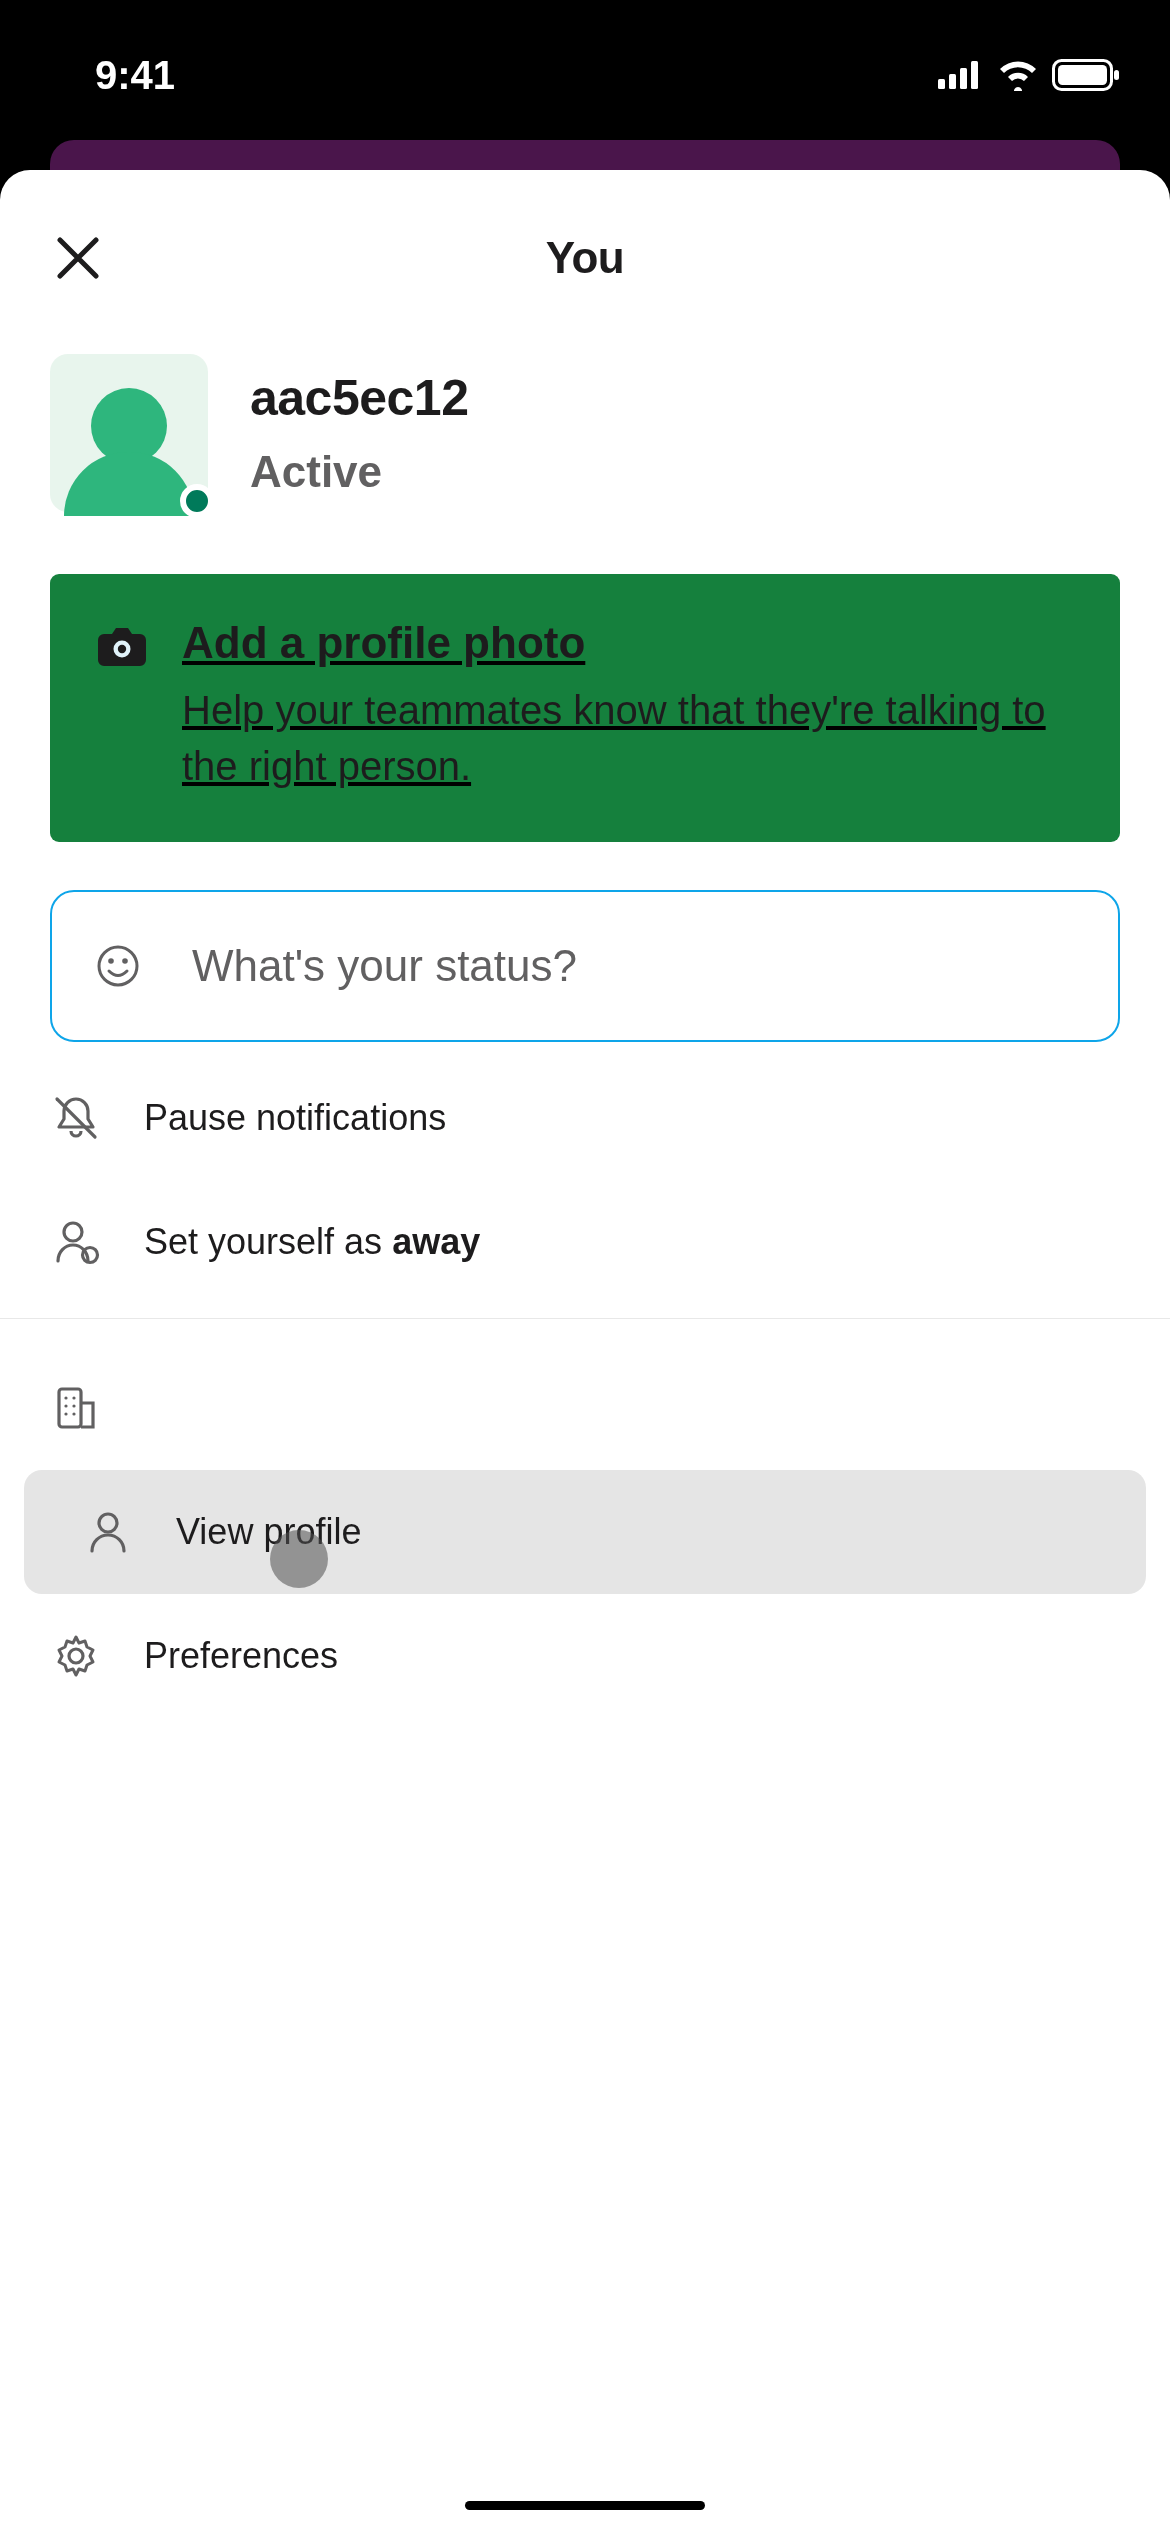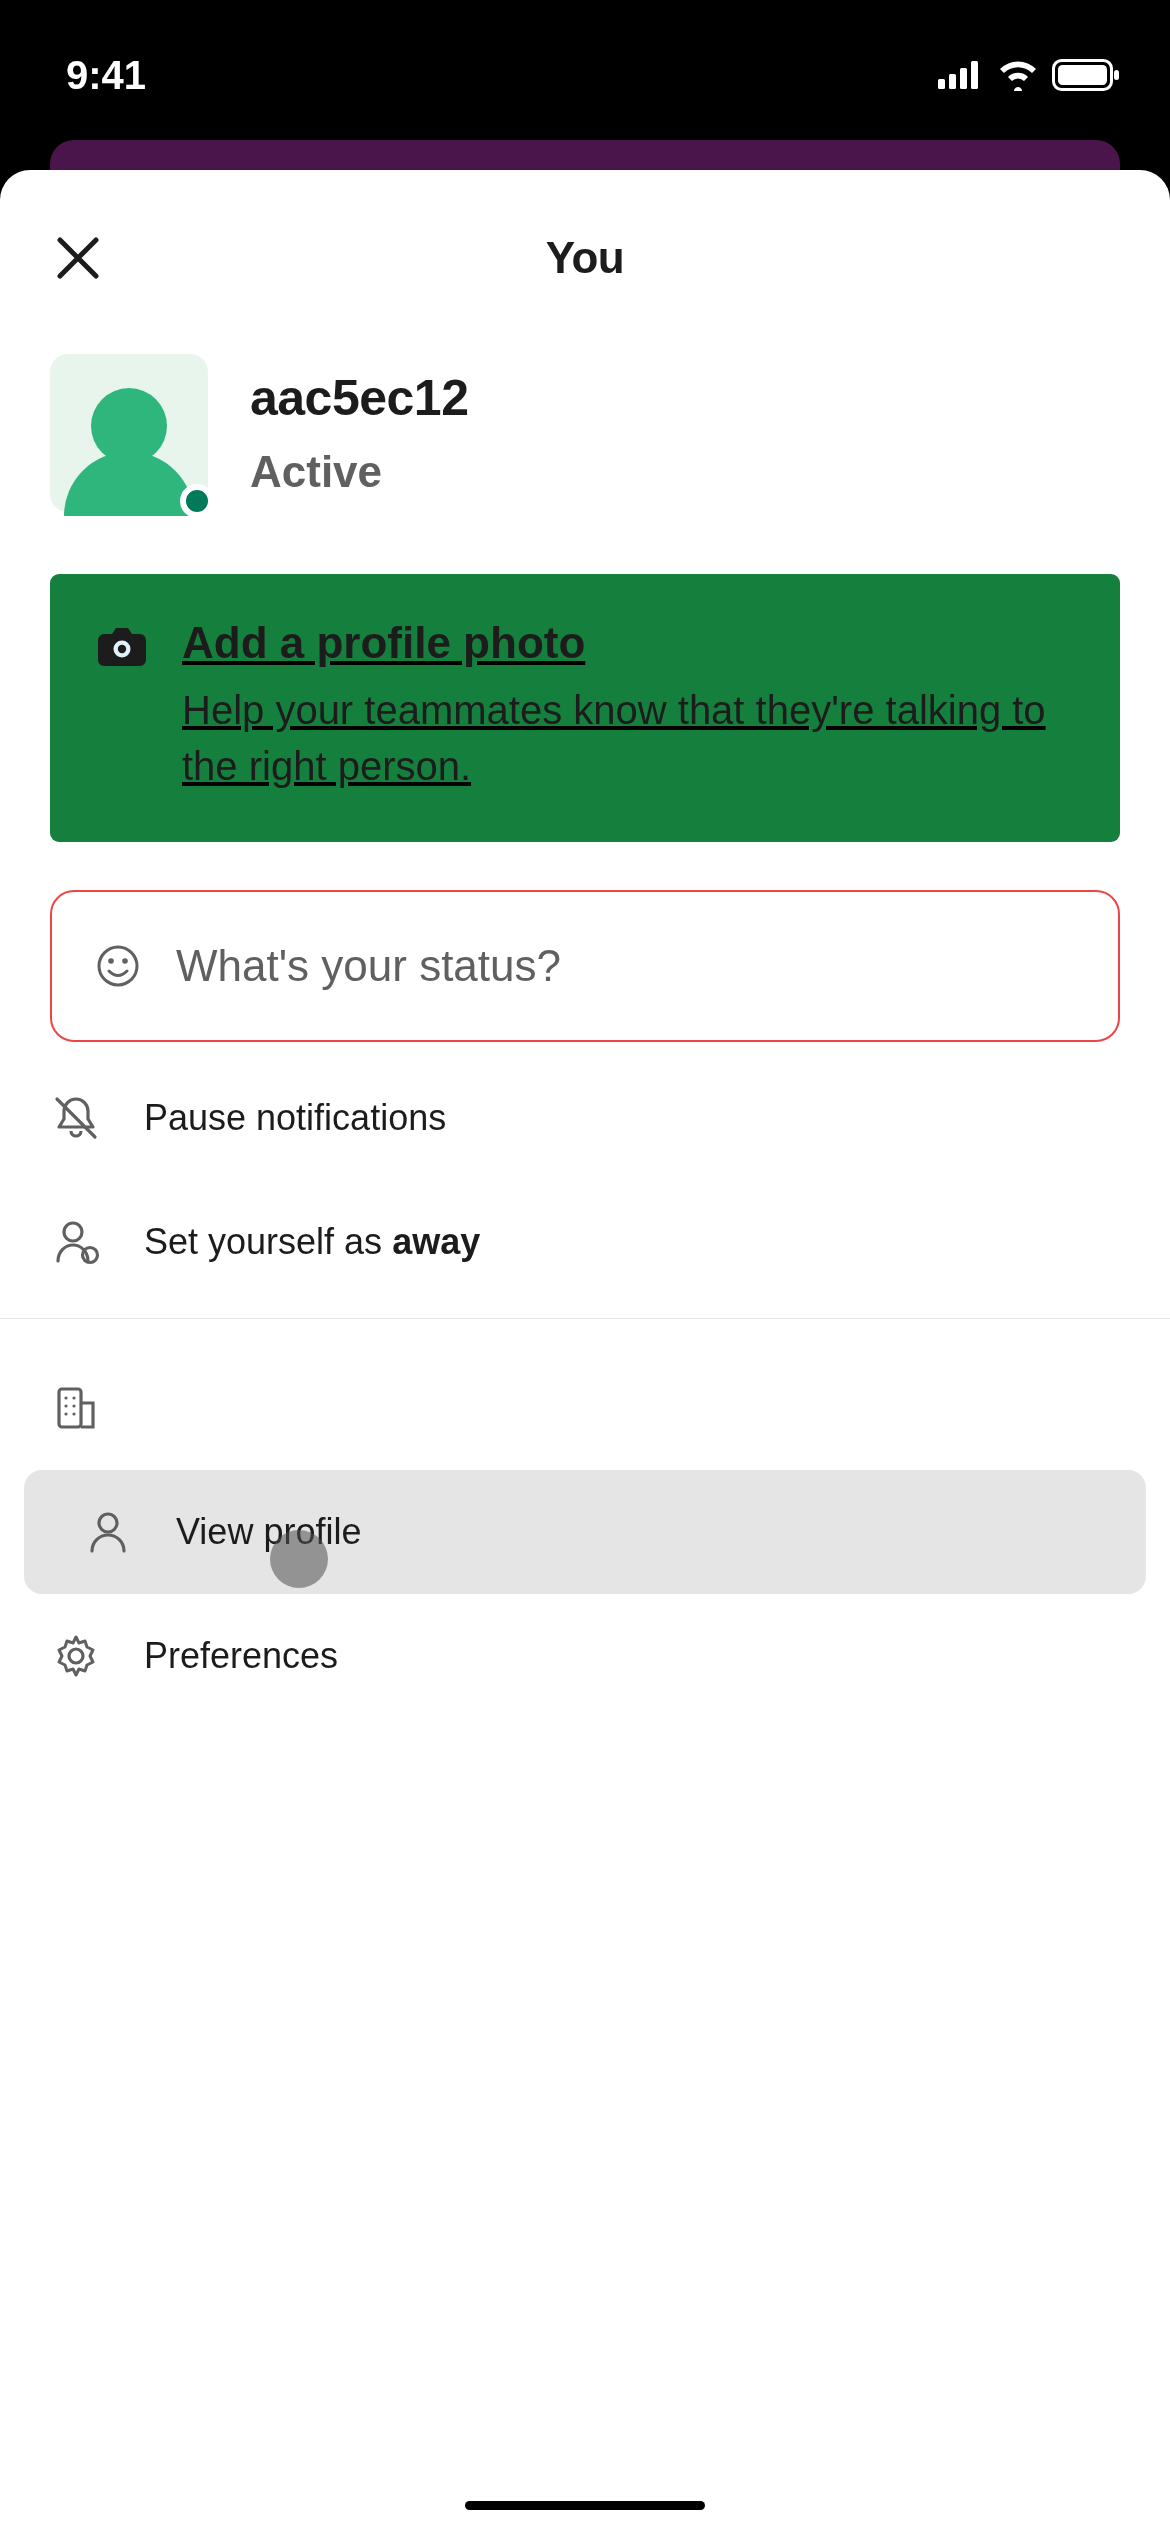--- a/index.html
+++ b/index.html
@@ -1,36 +1,36 @@
 <!DOCTYPE html>
 <html><head>
 <meta charset="utf-8">
 <style>
 * { margin: 0; padding: 0; box-sizing: border-box; -webkit-font-smoothing: antialiased; }
 body { font-family: -apple-system, BlinkMacSystemFont, "Segoe UI", Helvetica, Arial, sans-serif; background: #000; width: 1170px; height: 2532px; overflow: hidden; position: relative; }
-.status-bar { position: absolute; top: 0; left: 0; right: 0; height: 150px; display: flex; align-items: center; justify-content: space-between; padding: 0 50px 0 66px; color: #fff; font-weight: 600; font-size: 40px; }
+.status-bar { position: absolute; top: 0; left: 0; right: 0; height: 150px; display: flex; align-items: center; justify-content: space-between; padding: 0 50px 0 95px; color: #fff; font-weight: 600; font-size: 40px; }
 .status-right { display: flex; align-items: center; gap: 12px; }
 .purple-bar { position: absolute; top: 140px; left: 50px; right: 50px; height: 60px; background: #4a154b; border-radius: 24px 24px 0 0; }
 .sheet { position: absolute; top: 170px; left: 0; right: 0; bottom: 0; background: #fff; border-radius: 30px 30px 0 0; padding-top: 48px; }
 .header { position: relative; display: flex; align-items: center; justify-content: center; padding: 0 50px; height: 80px; }
 .close-btn { position: absolute; left: 50px; top: 50%; transform: translateY(-50%); width: 56px; height: 56px; display: flex; align-items: center; justify-content: center; cursor: pointer; }
 .title { font-size: 44px; font-weight: 900; color: #1d1c1d; letter-spacing: -0.5px; }
 .profile-row { display: flex; align-items: center; gap: 42px; padding: 56px 50px 40px 50px; }
 .avatar-box { width: 158px; height: 158px; background: #e8f5ed; border-radius: 18px; display: flex; align-items: flex-end; justify-content: center; position: relative; overflow: visible; }
 .avatar-circle { width: 76px; height: 76px; border-radius: 50%; background: #2eb67d; position: absolute; top: 34px; }
 .avatar-body { width: 130px; height: 64px; background: #2eb67d; border-radius: 66px 66px 0 0; position: absolute; bottom: -4px; }
 .presence-dot { position: absolute; bottom: -6px; right: -6px; width: 34px; height: 34px; background: #007a5a; border-radius: 50%; border: 6px solid #fff; }
 .profile-text { display: flex; flex-direction: column; gap: 20px; }
 .username { font-size: 50px; font-weight: 900; color: #1d1c1d; letter-spacing: -0.5px; }
 .status-text { font-size: 44px; color: #616061; font-weight: 700; }
 .card { margin: 22px 50px 0 50px; background: #15803d; border-radius: 9px; padding: 44px 48px 48px 48px; display: flex; gap: 36px; text-decoration: underline; }
 .card-icon { margin-top: 6px; flex-shrink: 0; }
 .card-title { font-size: 44px; font-weight: 900; color: #1d1c1d; margin-bottom: 14px; }
 .card-sub { font-size: 40px; color: #1d1c1d; line-height: 1.4; }
-.status-input { margin: 48px 50px 0 50px; height: 152px; border: 2px solid #ef4444; border-radius: 24px; display: flex; align-items: center; padding: 0 44px; gap: 36px; cursor: text; }
+.status-input { margin: 48px 50px 0 50px; height: 152px; border: 2px solid #0ea5e9; border-radius: 24px; display: flex; align-items: center; padding: 0 44px; gap: 52px; cursor: text; }
 .status-placeholder { font-size: 44px; color: #616061; }
 .menu-section { padding-top: 14px; }
 .menu-item { display: flex; align-items: center; gap: 42px; padding: 36px 50px; font-size: 36px; color: #1d1c1d; cursor: pointer; position: relative; border-radius: 18px; }
 .menu-item.highlighted { background: #e5e5e5; margin: 0 24px; padding-left: 58px; padding-right: 38px; }
 .menu-icon { width: 52px; height: 52px; display: flex; align-items: center; justify-content: center; flex-shrink: 0; }
 .bold { font-weight: 700; }
 .section-gap { height: 28px; border-top: 1.5px solid #e8e8e8; margin-top: 14px; }
 .home-indicator { position: absolute; bottom: 22px; left: 50%; transform: translateX(-50%); width: 240px; height: 9px; background: #000; border-radius: 6px; }
 .touch-dot { position: absolute; width: 58px; height: 58px; background: rgba(80,80,80,0.55); border-radius: 50%; top: 1530px; left: 270px; pointer-events: none; }
 svg { display: block; }

